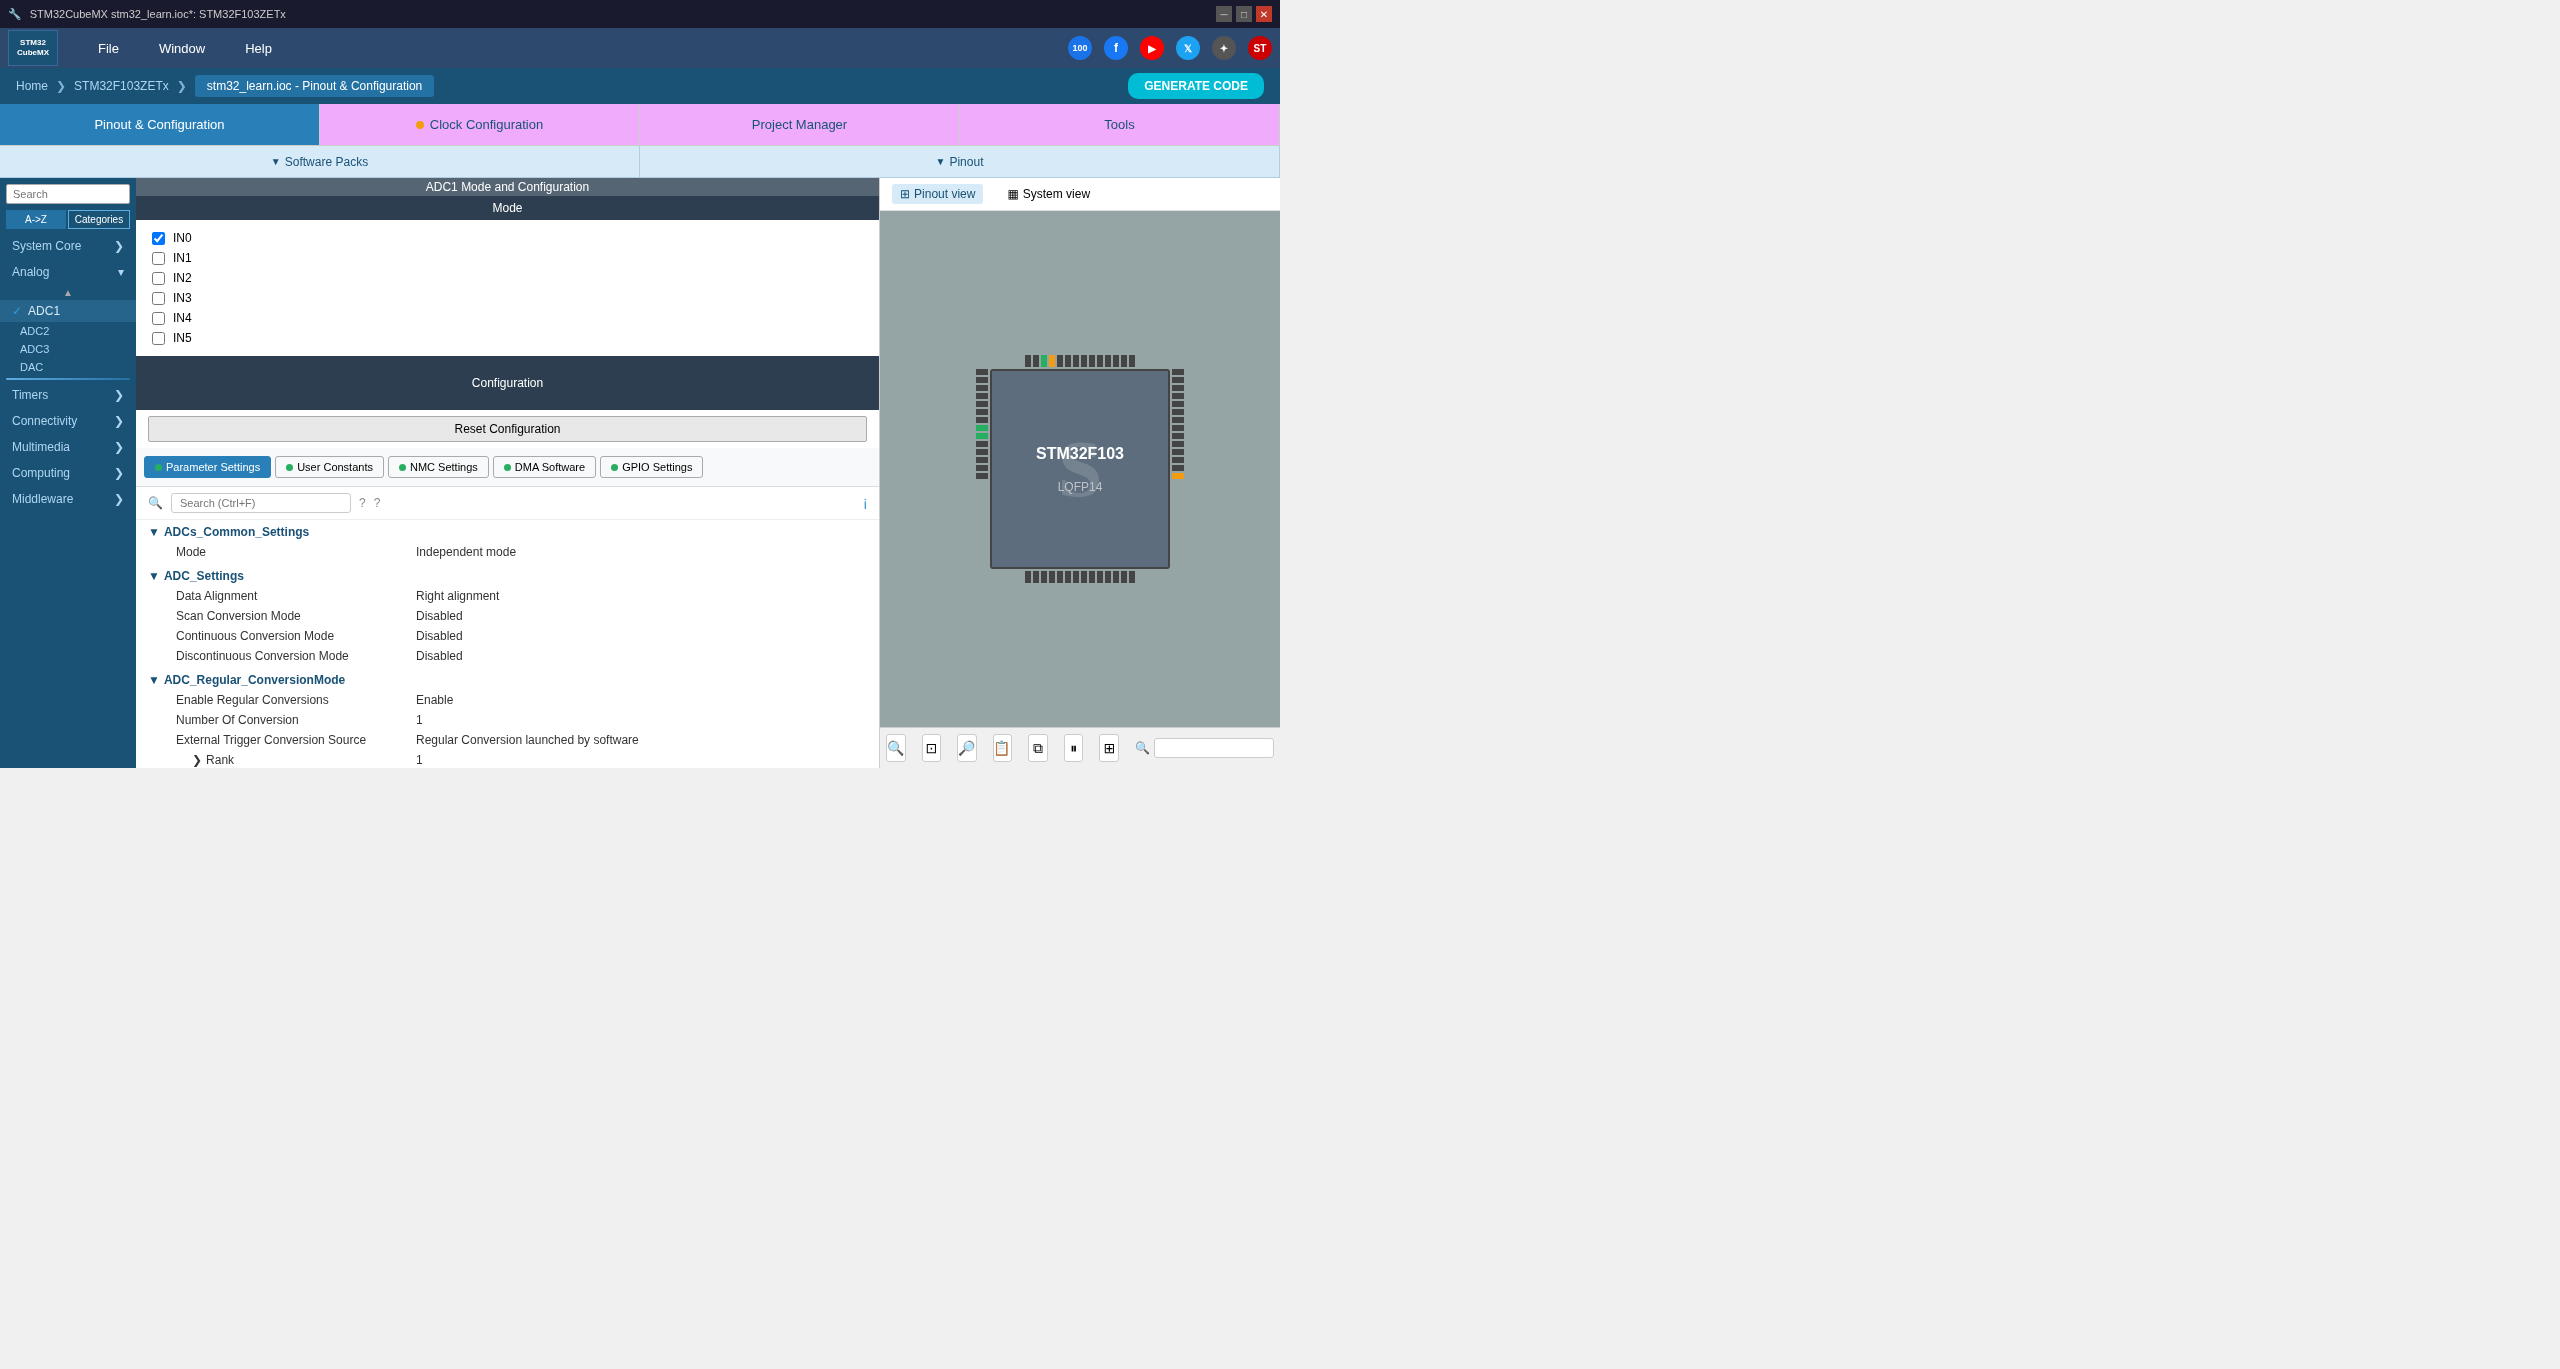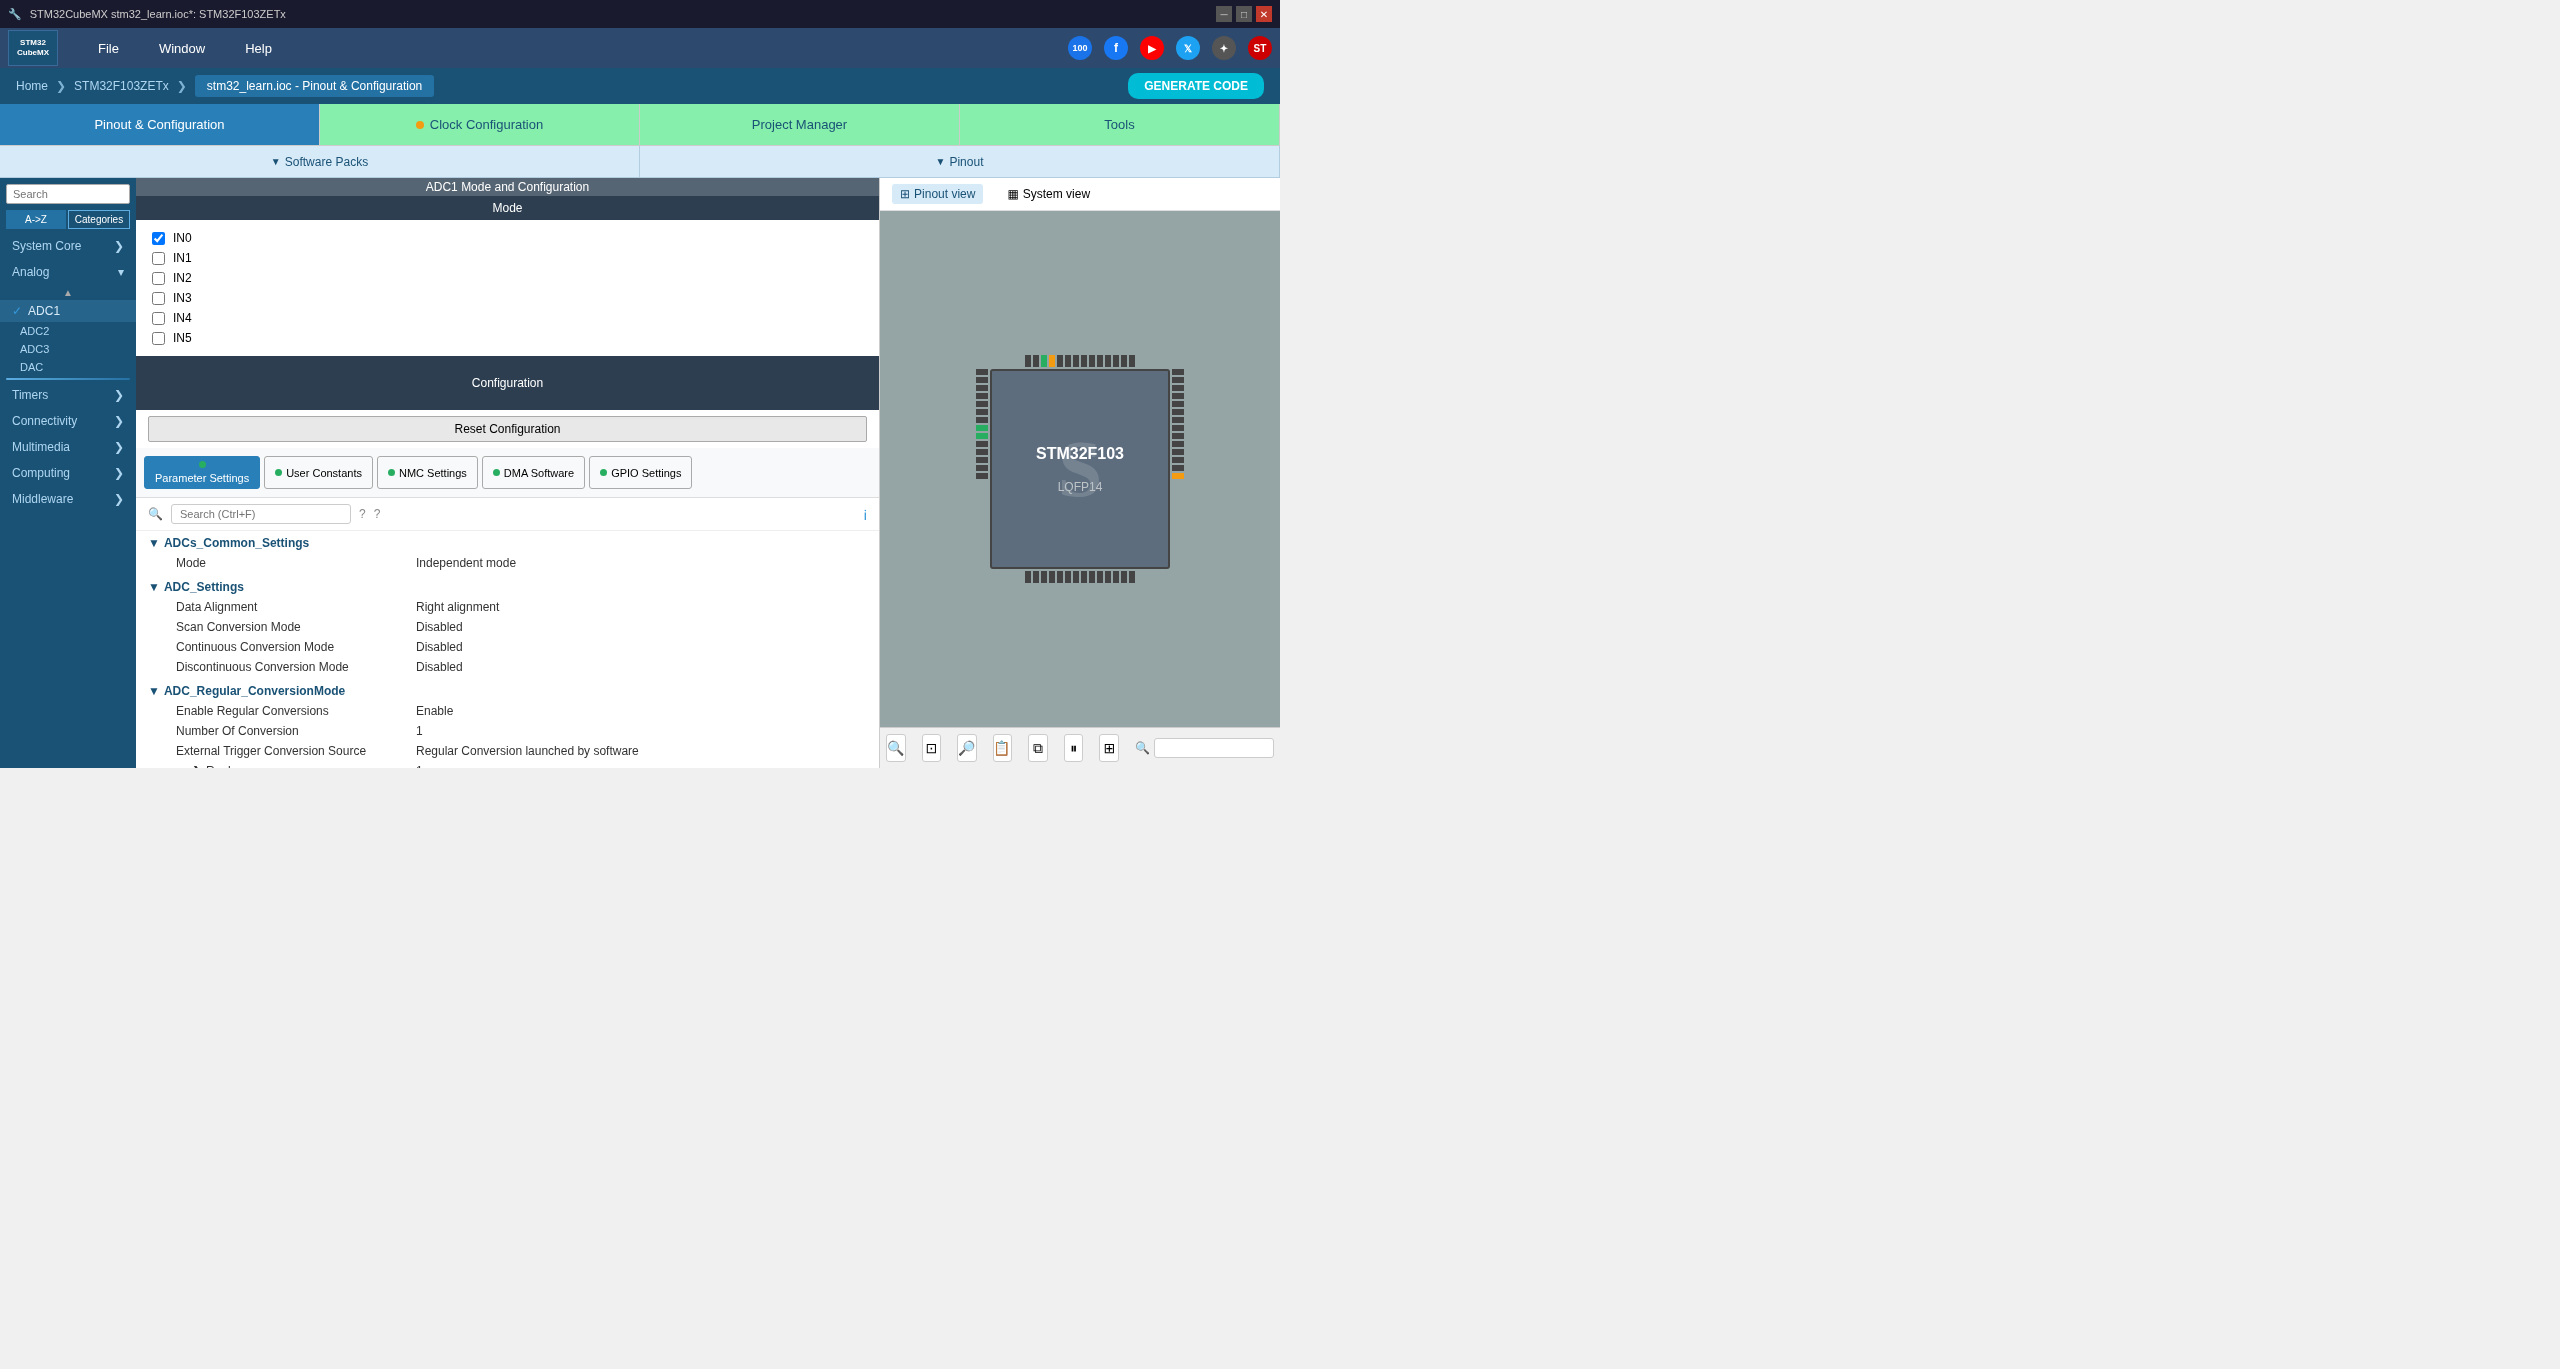--- a/index.html
+++ b/index.html
@@ -23,21 +23,21 @@
     .breadcrumb { background: #1a5276; color: white; height: 36px; display: flex; align-items: center; padding: 0 16px; gap: 8px; font-size: 12px; }
     .breadcrumb-item { color: #aed6f1; cursor: pointer; }
     .breadcrumb-arrow { color: #7fb3d3; }
     .breadcrumb-active { color: white; font-weight: 500; background: #2471a3; padding: 4px 12px; border-radius: 3px; }
     .generate-btn { margin-left: auto; background: #00bcd4; color: white; border: none; padding: 6px 16px; font-size: 12px; font-weight: bold; cursor: pointer; border-radius: 10px; }
 
     
     .tabbar { display: flex; height: 42px; background: #eaf3fb; border-bottom: 1px solid #ccc; }
     .tab { flex: 1; display: flex; align-items: center; justify-content: center; cursor: pointer; font-size: 13px; font-weight: 500; border-right: 1px solid #ccc; }
     .tab.active { background: #2980b9; color: white; }
-    .tab.inactive { background: #86efac; color: #1a5276; }
+    .tab.inactive { background: #f0abfc; color: #1a5276; }
     .tab-dot { width: 8px; height: 8px; border-radius: 50%; background: #f39c12; margin-right: 6px; }
 
     
     .subbar { height: 32px; background: #d6eaf8; display: flex; align-items: center; border-bottom: 1px solid #b3cde0; }
     .subbar-item { flex: 1; display: flex; align-items: center; justify-content: center; gap: 4px; color: #1a5276; font-size: 12px; cursor: pointer; border-right: 1px solid #b3cde0; height: 100%; }
     .chevron { font-size: 10px; }
 
     
     .main { display: flex; height: calc(768px - 28px - 40px - 36px - 42px - 32px); }
 
@@ -60,21 +60,21 @@
     .panel-title { background: #566573; color: white; text-align: center; padding: 2px; font-size: 12px; }
     .section-header { background: #2c3e50; color: white; text-align: center; padding: 5px; font-size: 12px; }
     .mode-list { padding: 8px 16px; }
     .mode-item { display: flex; align-items: center; gap: 8px; padding: 3px 0; font-size: 12px; }
     .mode-item input[type=checkbox] { cursor: pointer; }
     .config-header { background: #2c3e50; color: white; text-align: center; padding: 20px; font-size: 12px; }
     
     
     .config-tabs { display: flex; padding: 8px; gap: 4px; background: #f8f9fa; border-bottom: 1px solid #ddd; flex-wrap: wrap; }
     .config-tab { display: flex; align-items: center; gap: 4px; padding: 4px 10px; font-size: 11px; border-radius: 3px; cursor: pointer; border: 1px solid #aaa; }
-    .config-tab.active { background: #2980b9; color: white; border-color: #2980b9; flex-direction: column; }
+    .config-tab.active { background: #2980b9; color: white; border-color: #2980b9; }
     .config-tab .dot { width: 7px; height: 7px; border-radius: 50%; background: #27ae60; }
     
     
     .search-bar { display: flex; align-items: center; padding: 6px 12px; border-bottom: 1px solid #eee; gap: 8px; }
     .search-bar input { border: 1px solid #ccc; border-radius: 3px; padding: 3px 8px; font-size: 11px; width: 180px; }
     .info-icon { margin-left: auto; color: #3498db; cursor: pointer; font-size: 14px; }
     
     
     .settings-table { overflow-y: auto; flex: 1; }
     .settings-group { padding: 2px 0; }

